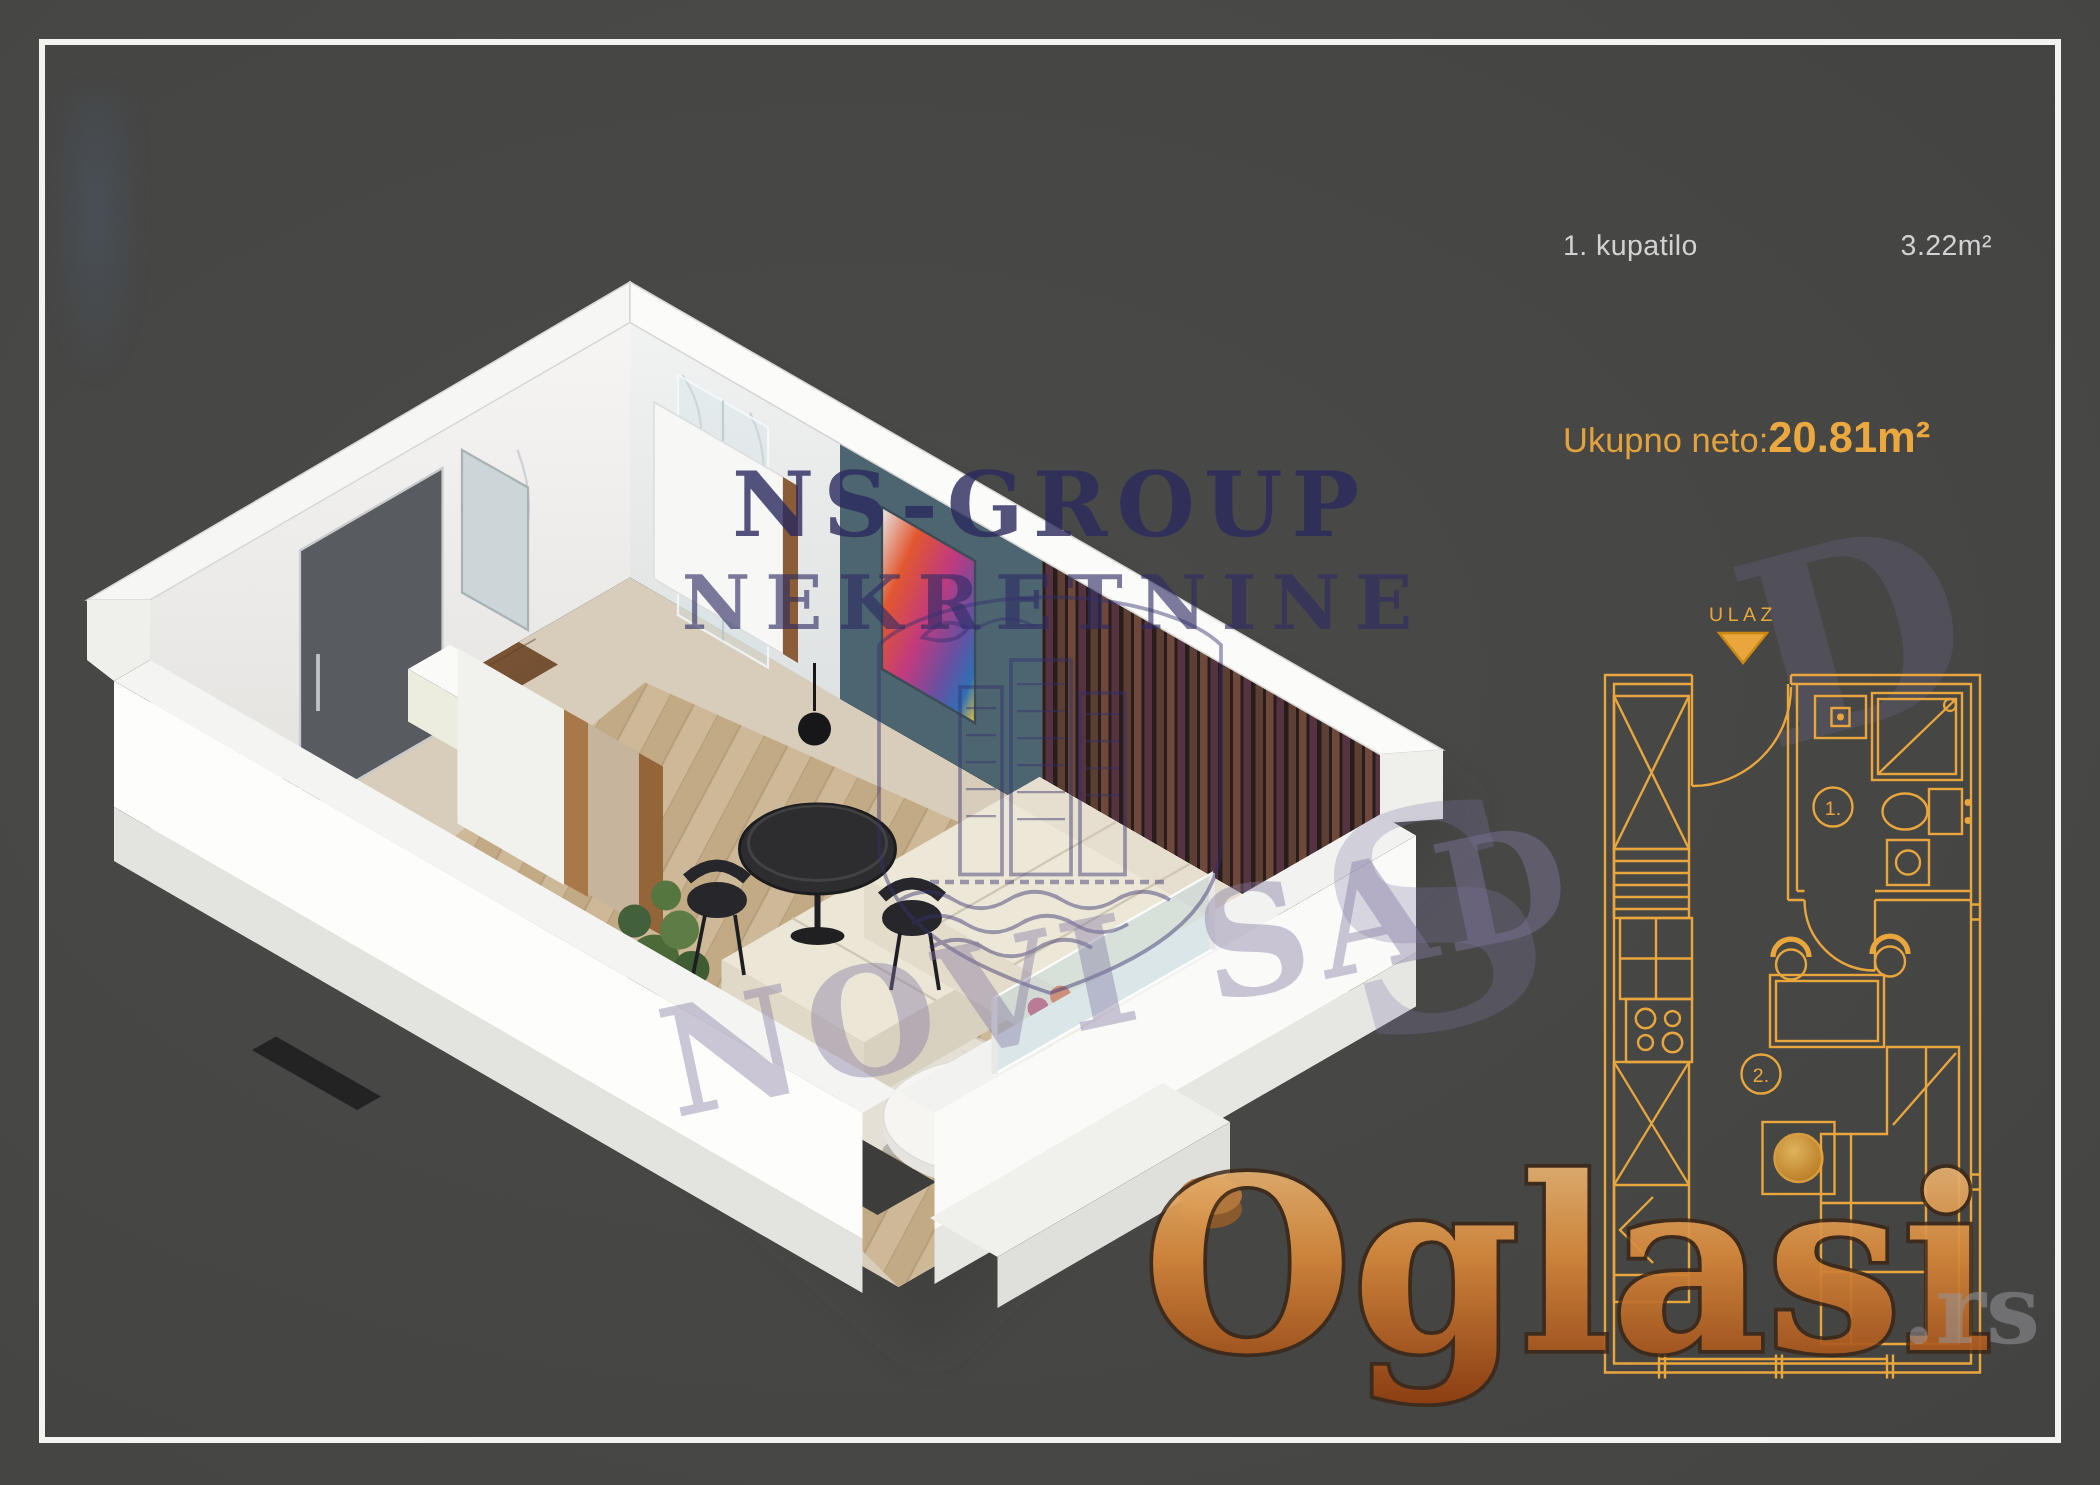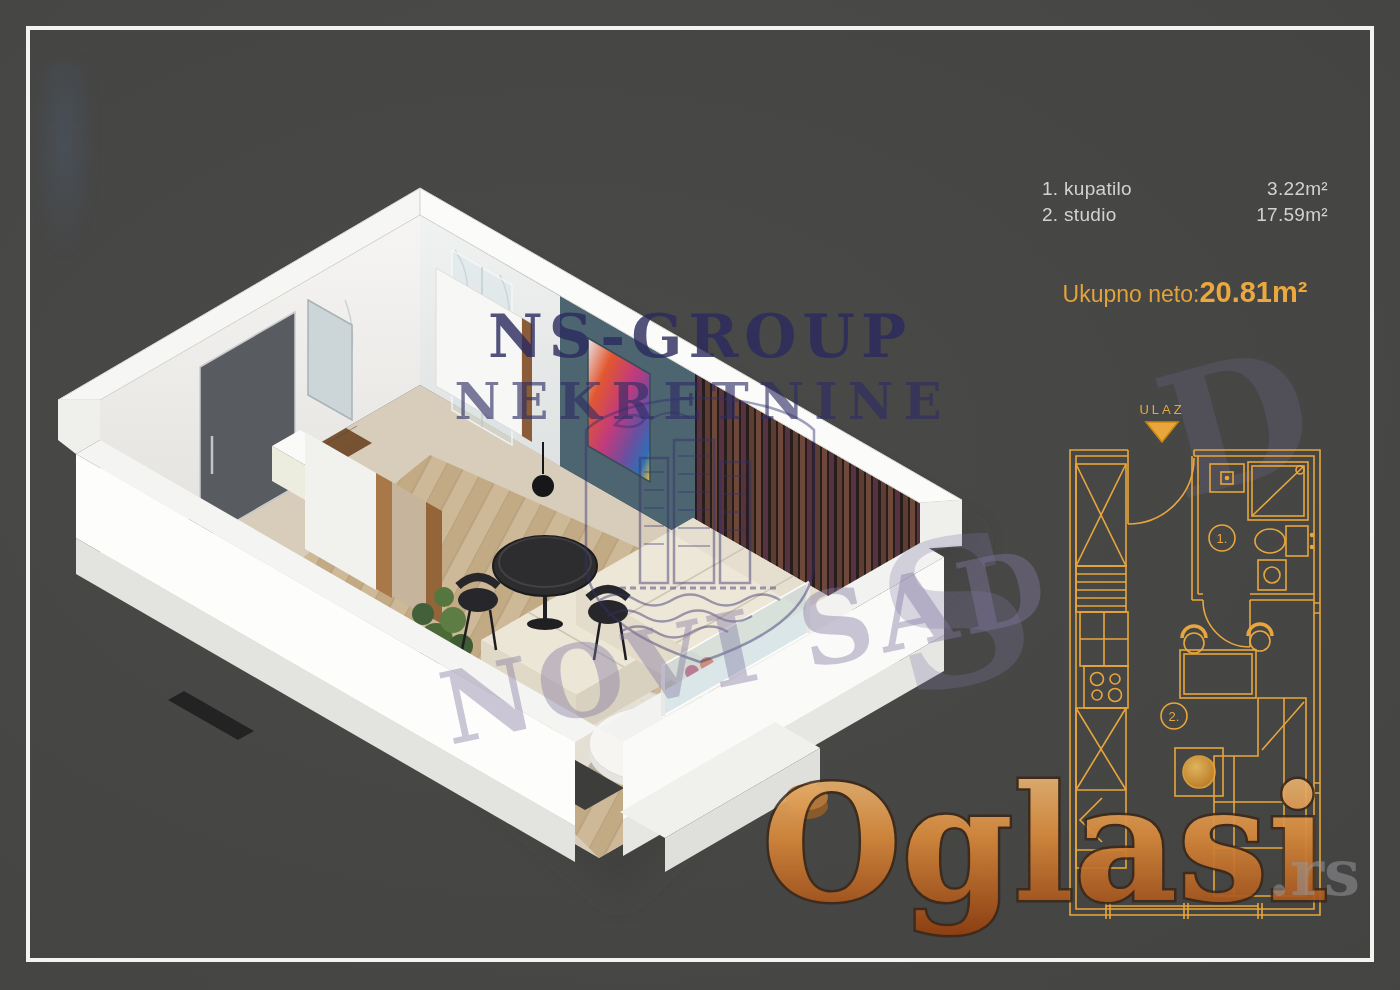--- a/index.html
+++ b/index.html
@@ -8,25 +8,25 @@
           font-family:"Liberation Sans", sans-serif;}
   #inner-panel{position:absolute;left:30px;top:30px;right:30px;bottom:32px;
           background:radial-gradient(ellipse at 40% 45%, #4a4a49 0%, #464645 60%, #434342 100%);}
   #frame{position:absolute;left:26px;top:26px;right:26px;bottom:28px;
           border:4px solid #f3f3f0;pointer-events:none;}
   .layer{position:absolute;left:0;top:0;width:1400px;height:990px;}
   #smudge{position:absolute;left:34px;top:62px;width:60px;height:195px;
           background:radial-gradient(ellipse at 50% 40%, rgba(78,98,122,.38), rgba(78,98,122,0) 70%);
           filter:blur(6px);}
   
-  #area-block{position:absolute;left:1042px;top:176px;width:286px;color:#d4d4d4;}
+  #area-block{position:absolute;left:1042px;top:152px;width:286px;color:#d4d4d4;}
   .area-row{display:flex;justify-content:space-between;font-size:19px;line-height:26px;
             letter-spacing:.3px;color:#d2d2d2;}
   #total-row{position:absolute;left:1042px;top:276px;width:286px;display:flex;
-             justify-content:center;align-items:baseline;}
+             justify-content:flex-start;align-items:baseline;}
   #total-label{font-size:23px;color:#e2a23c;}
   #total-value{font-size:29px;font-weight:bold;color:#eaa83f;}
   svg text{font-family:"Liberation Sans", sans-serif;}
   .wm-serif{font-family:"DejaVu Serif","Liberation Serif",serif;font-weight:bold;}
 </style>
 </head>
 <body>
 
 <div id="canvas">
   <div id="inner-panel"></div>
@@ -241,24 +241,20 @@
     <text x="450" y="745" class="wm-serif" font-size="100" letter-spacing="6" fill="rgba(130,122,162,.42)" transform="rotate(-12 450 745)">NOVI SAD</text>
     <text x="905" y="700" class="wm-serif" font-size="200" fill="rgba(125,117,160,.28)" transform="rotate(-15 905 700)">S</text>
     <text x="1180" y="500" class="wm-serif" font-size="170" fill="rgba(125,117,160,.20)" transform="rotate(-15 1180 500)">D</text>
   </svg>
 
   <div id="area-block">
     <div class="area-row">
       <span>1. kupatilo</span>
       <span>3.22m²</span>
     </div>
-    <div class="area-row">
-      <span>2. studio</span>
-      <span>17.59m²</span>
-    </div>
   </div>
   <div id="total-row">
     <span id="total-label">Ukupno neto:</span>
     <span id="total-value">20.81m²</span>
   </div>
 
   <svg style="position:absolute;left:1062px;top:398px" width="264" height="530" viewBox="0 0 264 530">
     <defs>
       <radialGradient id="goldG" cx=".4" cy=".35" r=".8">
         <stop offset="0" stop-color="#f0c060"></stop>

